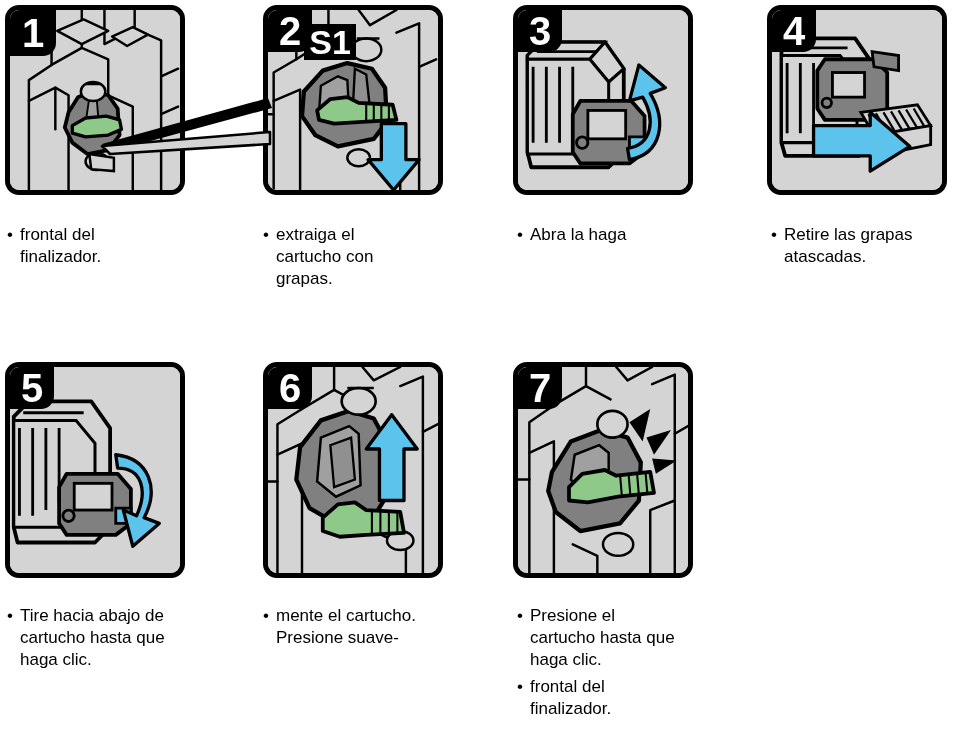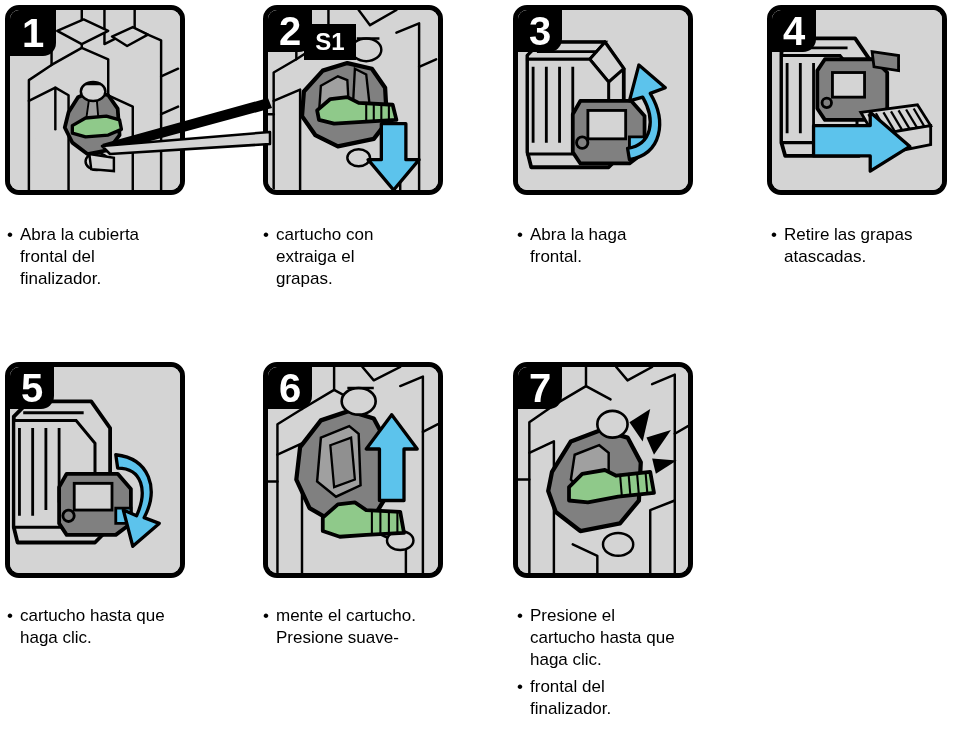--- a/index.html
+++ b/index.html
@@ -35,21 +35,21 @@
     align-items: center;
     justify-content: center;
     z-index: 5;
     font-family: "Liberation Sans", sans-serif;
   }
 
   .s1tag {
     position: absolute;
     background: #000;
     color: #fff;
-    font-size: 24px;
+    font-size: 34px;
     font-weight: bold;
     line-height: 1;
     display: flex;
     align-items: center;
     justify-content: center;
     z-index: 6;
     letter-spacing: 0px;
   }
 
   .caption {
@@ -214,40 +214,38 @@
 
         <path d="M44 122 L104 122 L104 108 L146 144 L104 170 L104 154 L44 154 Z" fill="#5cc3ec" stroke="#000" stroke-width="3.5" stroke-linejoin="round"></path>
       </svg>
       <div class="badge" style="width:44px; height:42px;">4</div>
     </div>
   </div>
 
   <div class="caption" style="left:6px; top:224px; width:230px;">
     <div class="bullet-line">
       <span class="dot">•</span>
-      <span class="txt">Abra la cubierta</span>
       <span class="txt">frontal del</span>
       <span class="txt">finalizador.</span>
     </div>
   </div>
 
   <div class="caption" style="left:262px; top:224px; width:230px;">
     <div class="bullet-line">
       <span class="dot">•</span>
+      <span class="txt">extraiga el</span>
       <span class="txt">cartucho con</span>
-      <span class="txt">extraiga el</span>
       <span class="txt">grapas.</span>
     </div>
   </div>
 
   <div class="caption" style="left:516px; top:224px; width:230px;">
     <div class="bullet-line">
       <span class="dot">•</span>
       <span class="txt">Abra la haga</span>
-      <span class="txt">frontal.</span>
     </div>
   </div>
 
   <div class="caption" style="left:770px; top:224px; width:230px;">
     <div class="bullet-line">
       <span class="dot">•</span>
       <span class="txt">Retire las grapas</span>
       <span class="txt">atascadas.</span>
     </div>
   </div>
@@ -348,20 +346,21 @@
         <path d="M136 74 L162 66 L144 92 Z" fill="#000"></path>
         <path d="M142 96 L168 98 L146 112 Z" fill="#000"></path>
       </svg>
       <div class="badge" style="width:44px; height:42px;">7</div>
     </div>
   </div>
 
   <div class="caption" style="left:6px; top:605px; width:230px;">
     <div class="bullet-line">
       <span class="dot">•</span>
+      <span class="txt">Tire hacia abajo de</span>
       <span class="txt">cartucho hasta que</span>
       <span class="txt">haga clic.</span>
     </div>
   </div>
 
   <div class="caption" style="left:262px; top:605px; width:240px;">
     <div class="bullet-line">
       <span class="dot">•</span>
       <span class="txt">mente el cartucho.</span>
       <span class="txt">Presione suave-</span>

